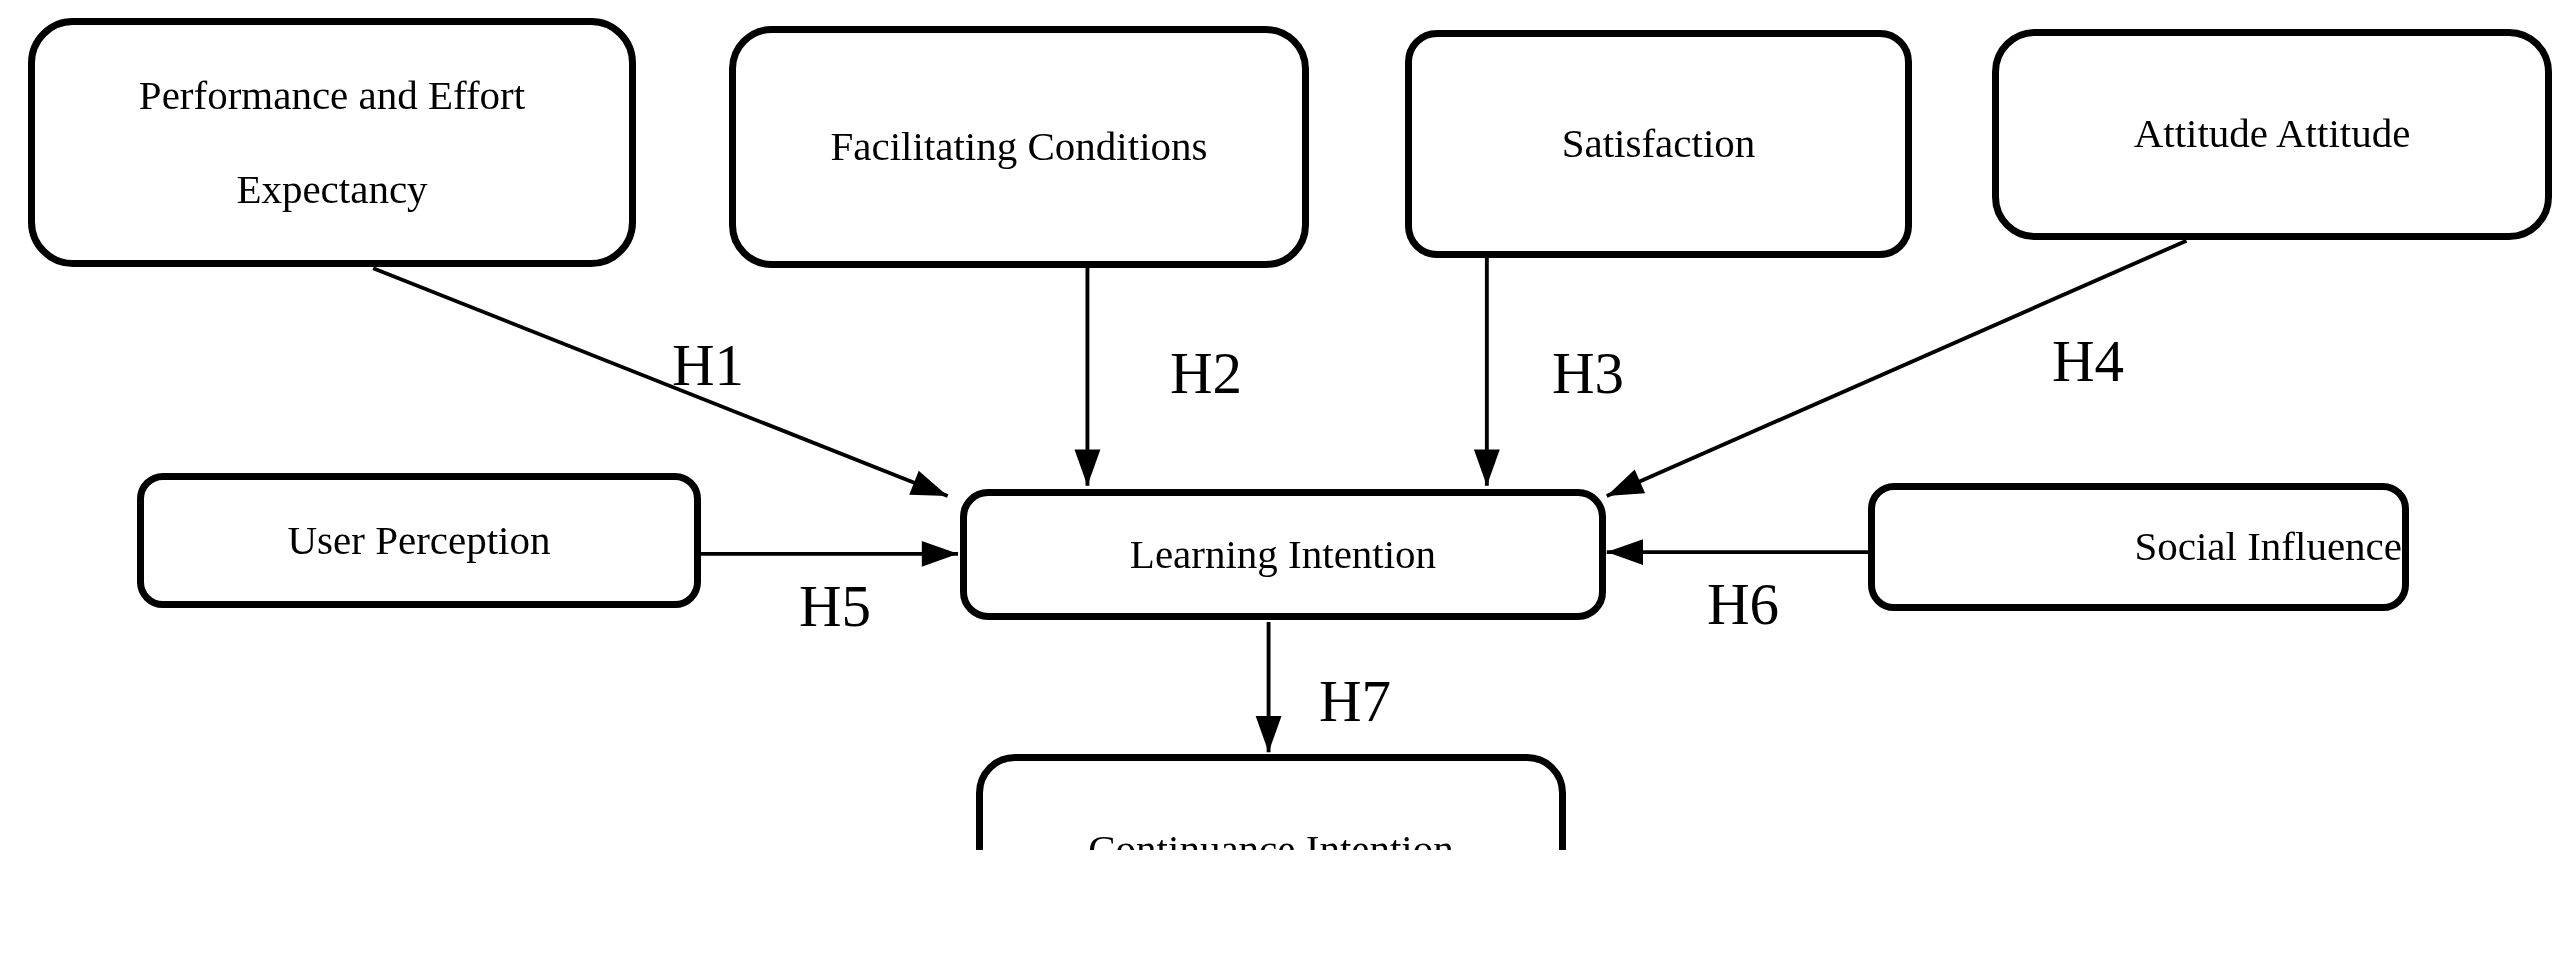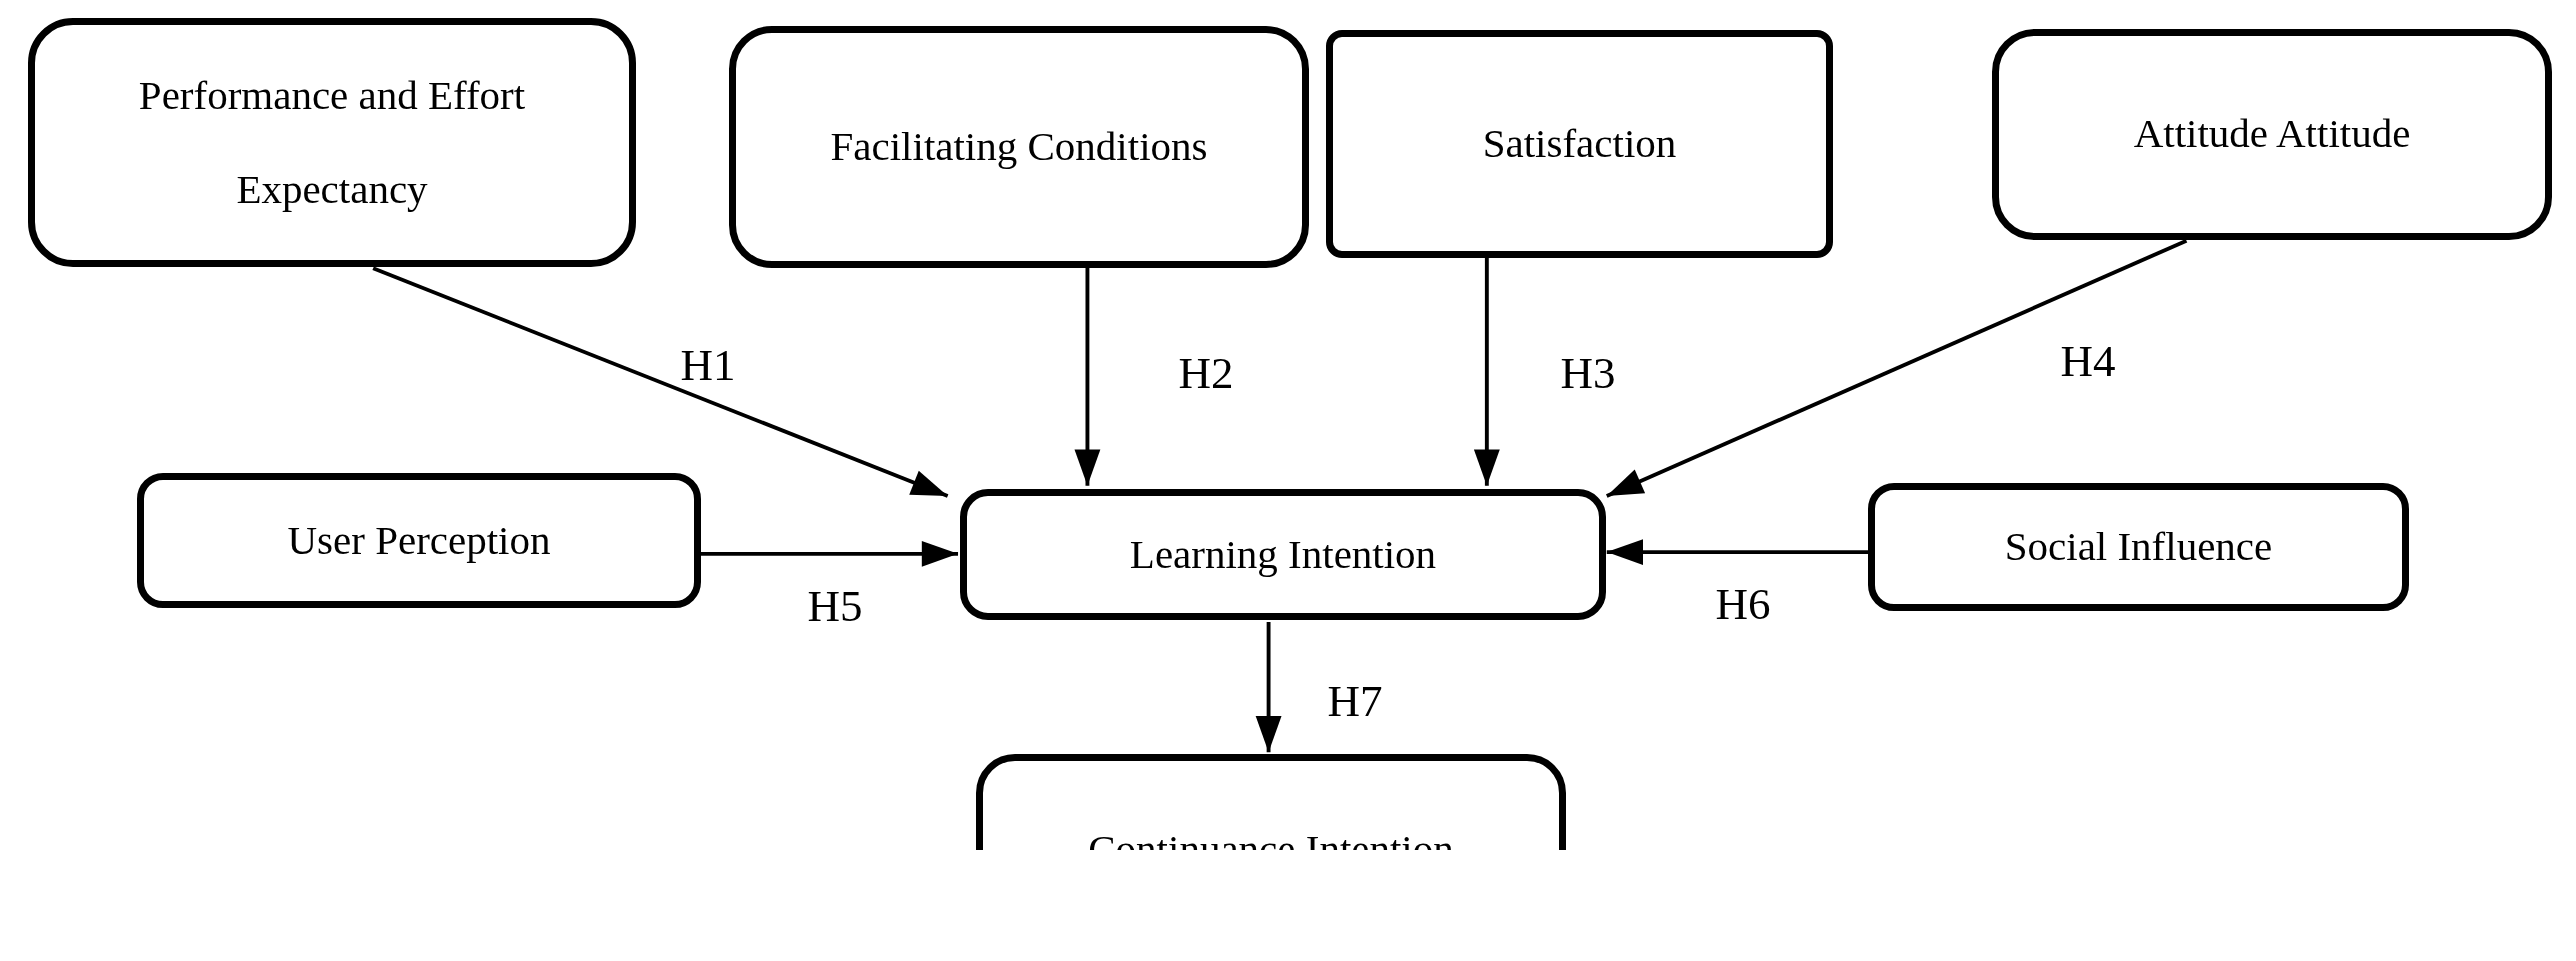--- a/index.html
+++ b/index.html
@@ -31,30 +31,30 @@
     display: flex;
     flex-direction: column;
     align-items: center;
     justify-content: center;
     text-align: center;
     font-size: 41px;
     line-height: 1.2;
   }
   #node-pee { left: 28px;   top: 18px;  width: 608px; height: 249px; border-radius: 45px; gap: 45px; }
   #node-fc  { left: 729px;  top: 26px;  width: 580px; height: 242px; border-radius: 43px; }
-  #node-sat { left: 1326px; top: 30px;  width: 507px; height: 228px; border-radius: 16px; }
+  #node-sat { left: 1405px; top: 30px;  width: 507px; height: 228px; border-radius: 32px; }
   #node-la  { left: 1992px; top: 28.5px;  width: 560px; height: 211px; border-radius: 43px; }
   #node-up  { left: 93px;  top: 473px; width: 564px; height: 135px; border-radius: 26px; margin-left: 44px; }
   #node-li  { left: 960px; top: 489px; width: 646px; height: 131px; border-radius: 28px; }
-  #node-si  { left: 1868px; top: 483px; width: 541px; height: 128px; border-radius: 26px; }
+  #node-si  { left: 1868px; top: 483px; width: 541px; height: 128px; border-radius: 26px; align-items: flex-end; }
   #node-ci  { left: 976px; top: 754px; width: 590px; height: 192px; border-radius: 39px; }
   .hlabel {
     position: absolute;
     transform: translate(-50%, -50%);
-    font-size: 45px;
+    font-size: 59px;
     white-space: nowrap;
   }
   #hl1 { left: 708px;  top: 365px; }
   #hl2 { left: 1206px; top: 373px; }
   #hl3 { left: 1588px; top: 373px; }
   #hl4 { left: 2088px; top: 361px; }
   #hl5 { left: 835px;  top: 606px; text-align: right; }
   #hl6 { left: 1743px; top: 604px; }
   #hl7 { left: 1355px; top: 701px; }
 </style>

